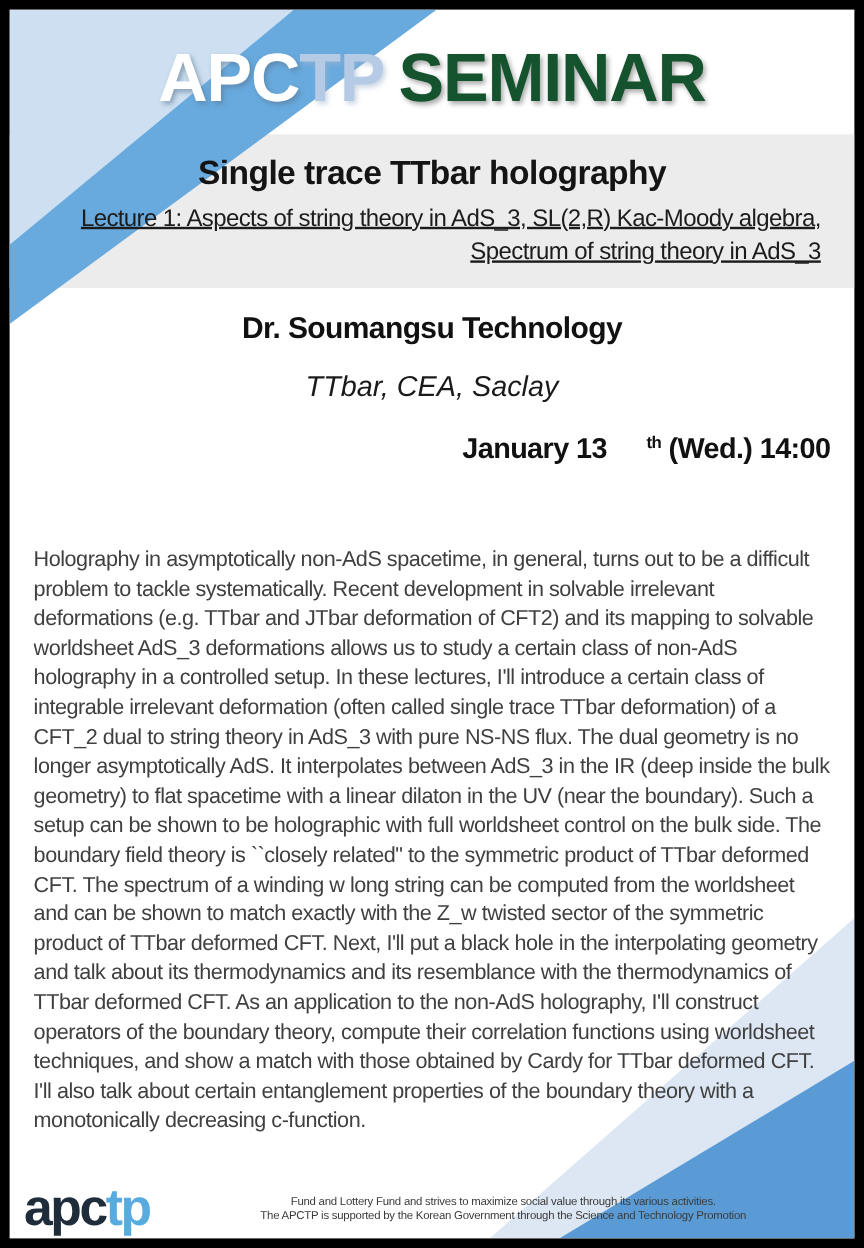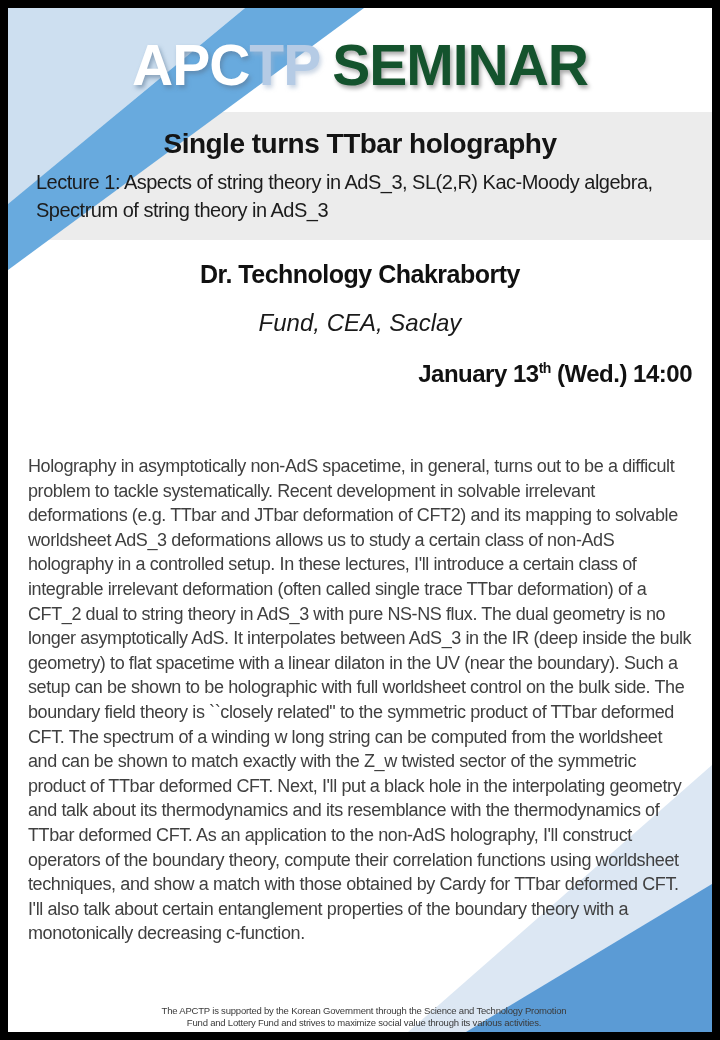--- a/index.html
+++ b/index.html
@@ -29,29 +29,29 @@
   }
   .brand-a{color:#ffffff;text-shadow:2px 3px 4px rgba(90,120,150,.6);}
   .brand-b{color:#b5cbe5;text-shadow:2px 3px 4px rgba(160,180,205,.55);}
   .masthead-word{color:#14532d;text-shadow:2px 3px 4px rgba(0,0,0,.35);margin-left:12px;}
   .bandtext{
     position:absolute;top:104px;left:0;width:100%;height:128px;
     display:flex;flex-direction:column;align-items:center;justify-content:center;
   }
   .band-title{font-weight:bold;font-size:28px;letter-spacing:-.5px;color:#141414;}
   .band-subtitle{
-    margin-top:8px;max-width:648px;text-align:left;
-    font-size:20px;line-height:28px;letter-spacing:-.5px;color:#1c1c1c;
+    margin-top:8px;max-width:648px;text-align:right;
+    font-size:20px;line-height:28px;letter-spacing:-.5px;color:#1c1c1c;text-decoration:underline;
   }
   .speaker{position:absolute;top:252px;left:0;width:100%;text-align:center;}
   .speaker-name{font-weight:bold;font-size:25px;letter-spacing:-.5px;color:#111;}
   .speaker-affil{margin-top:20px;font-style:italic;font-size:24px;color:#1a1a1a;}
   .when-where{position:absolute;top:352px;right:20px;text-align:right;font-weight:bold;color:#111;}
   .when{font-size:24px;letter-spacing:-.5px;}
-  .when sup{font-size:14px;}
+  .when sup{font-size:14px;margin-left:33px;}
   .where{margin-top:22px;font-size:24px;letter-spacing:-.5px;}
   .abstract{
     position:absolute;top:446px;left:20px;width:666px;max-height:534px;overflow:hidden;
     font-size:18px;line-height:24.6px;letter-spacing:-.4px;color:#404040;
   }
   .footer{
     position:absolute;left:12px;right:4px;bottom:3px;
     display:flex;align-items:center;
   }
   .logo{font-weight:bold;font-size:43px;letter-spacing:-2px;white-space:nowrap;line-height:1;margin-right:6px;}
@@ -74,36 +74,39 @@
     <div class="stripe stripe-med-bot"></div>
   </div>
 
   <div class="content">
 
     <div class="masthead">
       <span class="brand-a">APC</span><span class="brand-b">TP</span><span class="masthead-word">SEMINAR</span>
     </div>
 
     <div class="bandtext">
-      <div class="band-title">Single turns TTbar holography</div>
+      <div class="band-title">Single trace TTbar holography</div>
       <div class="band-subtitle">Lecture 1: Aspects of string theory in AdS_3, SL(2,R) Kac-Moody algebra, Spectrum of string theory in AdS_3</div>
     </div>
 
     <div class="speaker">
-      <div class="speaker-name">Dr. Technology Chakraborty</div>
-      <div class="speaker-affil">Fund, CEA, Saclay</div>
+      <div class="speaker-name">Dr. Soumangsu Technology</div>
+      <div class="speaker-affil">TTbar, CEA, Saclay</div>
     </div>
 
     <div class="when-where">
       <div class="when"><span>January 13</span><sup>th</sup><span> (Wed.) 14:00</span></div>
     </div>
 
     <div class="abstract"> Holography in asymptotically non-AdS spacetime, in general,  turns out to be a difficult problem to tackle systematically. Recent development in solvable irrelevant deformations (e.g. TTbar and JTbar deformation of CFT2) and its mapping to solvable worldsheet AdS_3 deformations allows us to study a certain class of non-AdS holography in a controlled setup. In these lectures, I'll introduce a certain class of integrable irrelevant deformation (often called single trace TTbar deformation)  of a CFT_2 dual to string theory in AdS_3 with pure NS-NS flux. The dual geometry is no longer asymptotically AdS. It interpolates between AdS_3 in the IR (deep inside the bulk geometry) to flat spacetime with a linear dilaton in the UV (near the boundary). Such a setup can be shown to be holographic with full worldsheet control on the bulk side. The boundary field theory is ``closely related" to the symmetric product of TTbar deformed CFT. The spectrum of a winding w long string can be computed from the worldsheet and can be shown to match exactly with the Z_w twisted sector of the symmetric product of TTbar deformed CFT. Next, I'll put a black hole in the interpolating geometry and talk about its thermodynamics and its resemblance with the thermodynamics of TTbar deformed CFT. As an application to the non-AdS holography, I'll construct operators of the boundary theory, compute their correlation functions using worldsheet techniques, and show a match with those obtained by Cardy for TTbar deformed CFT. I'll also talk about certain entanglement properties of the boundary theory with a monotonically decreasing c-function.</div>
 
     <div class="footer">
+      <div class="logo">
+        <span class="logo-a">apc</span><span class="logo-b">tp</span>
+      </div>
       <div class="footer-text">
+        <div class="footer-line-en">Fund and Lottery Fund  and strives to maximize  social value through its various activities.</div>
         <div class="footer-line-en">The APCTP  is supported by the Korean Government through the Science and Technology Promotion</div>
-        <div class="footer-line-en">Fund and Lottery Fund  and strives to maximize  social value through its various activities.</div>
       </div>
     </div>
 
   </div>
 </div>
 
 </body></html>

